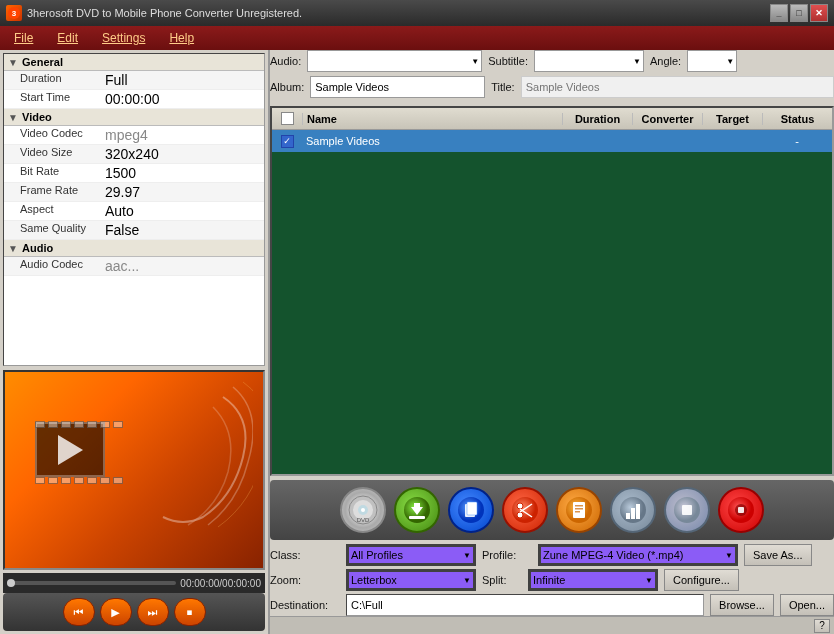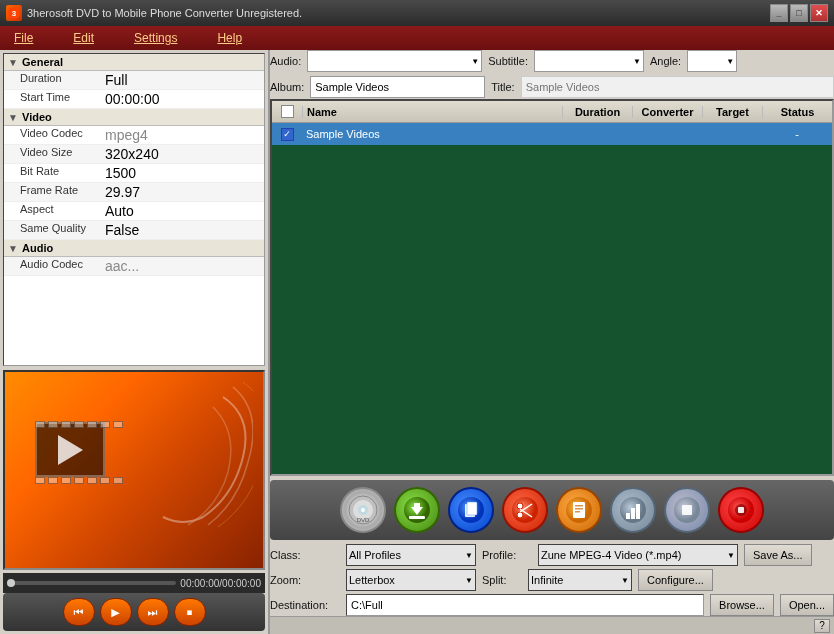--- a/index.html
+++ b/index.html
@@ -56,21 +56,21 @@
     }
     .win-btn.close { background: linear-gradient(to bottom, #e05050, #b03030); color: white; }
 
     
     #menu-bar {
       background: linear-gradient(to bottom, #8b1a1a, #6b0f0f);
       height: 24px;
       display: flex;
       align-items: center;
       padding: 0 4px;
-      gap: 20px;
+      gap: 4px;
     }
     .menu-item {
       color: #ffcc88;
       padding: 2px 10px;
       cursor: pointer;
       font-size: 12px;
       text-decoration: underline;
     }
 
     
@@ -281,21 +281,21 @@
       pointer-events: none;
     }
     #audio-dd { width: 175px; }
     #subtitle-dd { width: 110px; }
     #angle-dd { width: 50px; }
 
     #album-row {
       display: flex;
       align-items: center;
       gap: 6px;
-      margin-bottom: 1px;
+      margin-bottom: 8px;
     }
     #album-input {
       height: 22px;
       width: 175px;
       border: 1px solid #999;
       padding: 0 4px;
       font-size: 11px;
       background: white;
     }
     #title-input {
@@ -409,22 +409,22 @@
       align-items: center;
       gap: 6px;
     }
     .bottom-label {
       color: #111;
       font-size: 11px;
       min-width: 70px;
     }
     .bottom-dd {
       height: 22px;
-      background: #e5e5e5;
-      border: 1px solid #404040;
+      background: #8b5cf6;
+      border: 3px solid #404040;
       font-size: 11px;
       display: flex;
       align-items: flex-end;
       position: relative;
     }
     .bottom-dd select {
       width: 100%;
       height: 100%;
       border: none;
       background: transparent;
@@ -438,21 +438,21 @@
       position: absolute;
       right: 2px;
       top: 50%;
       transform: translateY(-50%);
       font-size: 8px;
       pointer-events: none;
     }
     #class-dd { width: 130px; }
     #profile-dd { width: 200px; }
     #zoom-dd { width: 130px; }
-    #split-dd { width: 104px; }
+    #split-dd { width: 130px; }
 
     .action-btn {
       height: 22px;
       padding: 0 8px;
       background: linear-gradient(to bottom, #e0dcd4, #c4c0b8);
       border: 1px solid #888;
       font-size: 11px;
       cursor: pointer;
       white-space: nowrap;
     }

